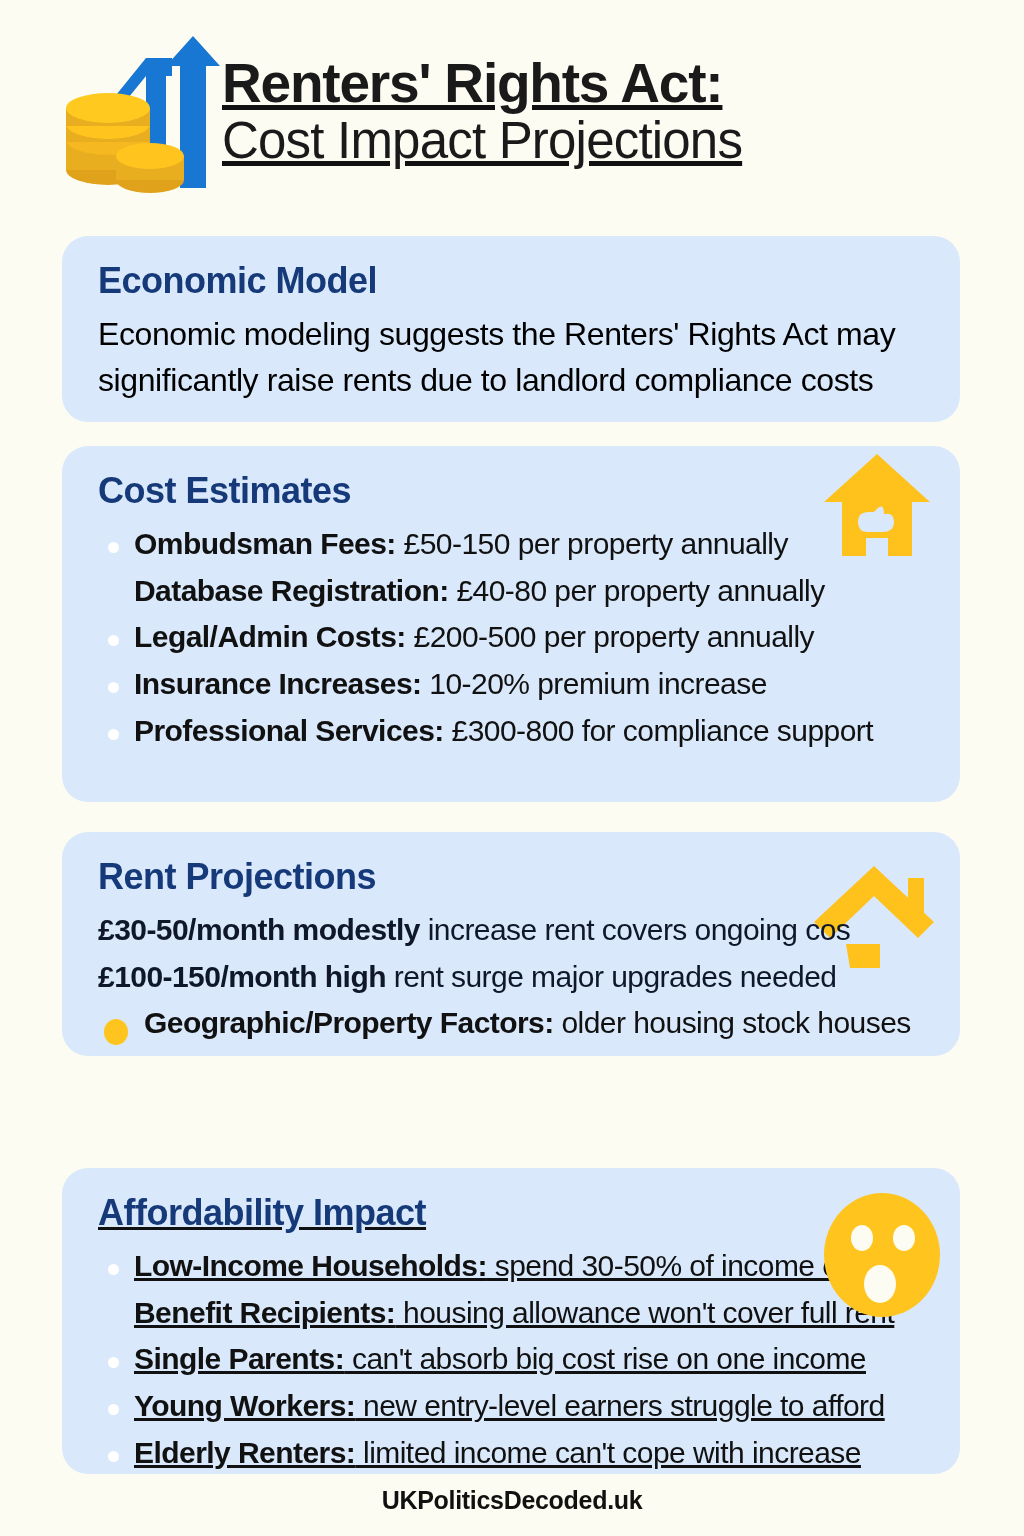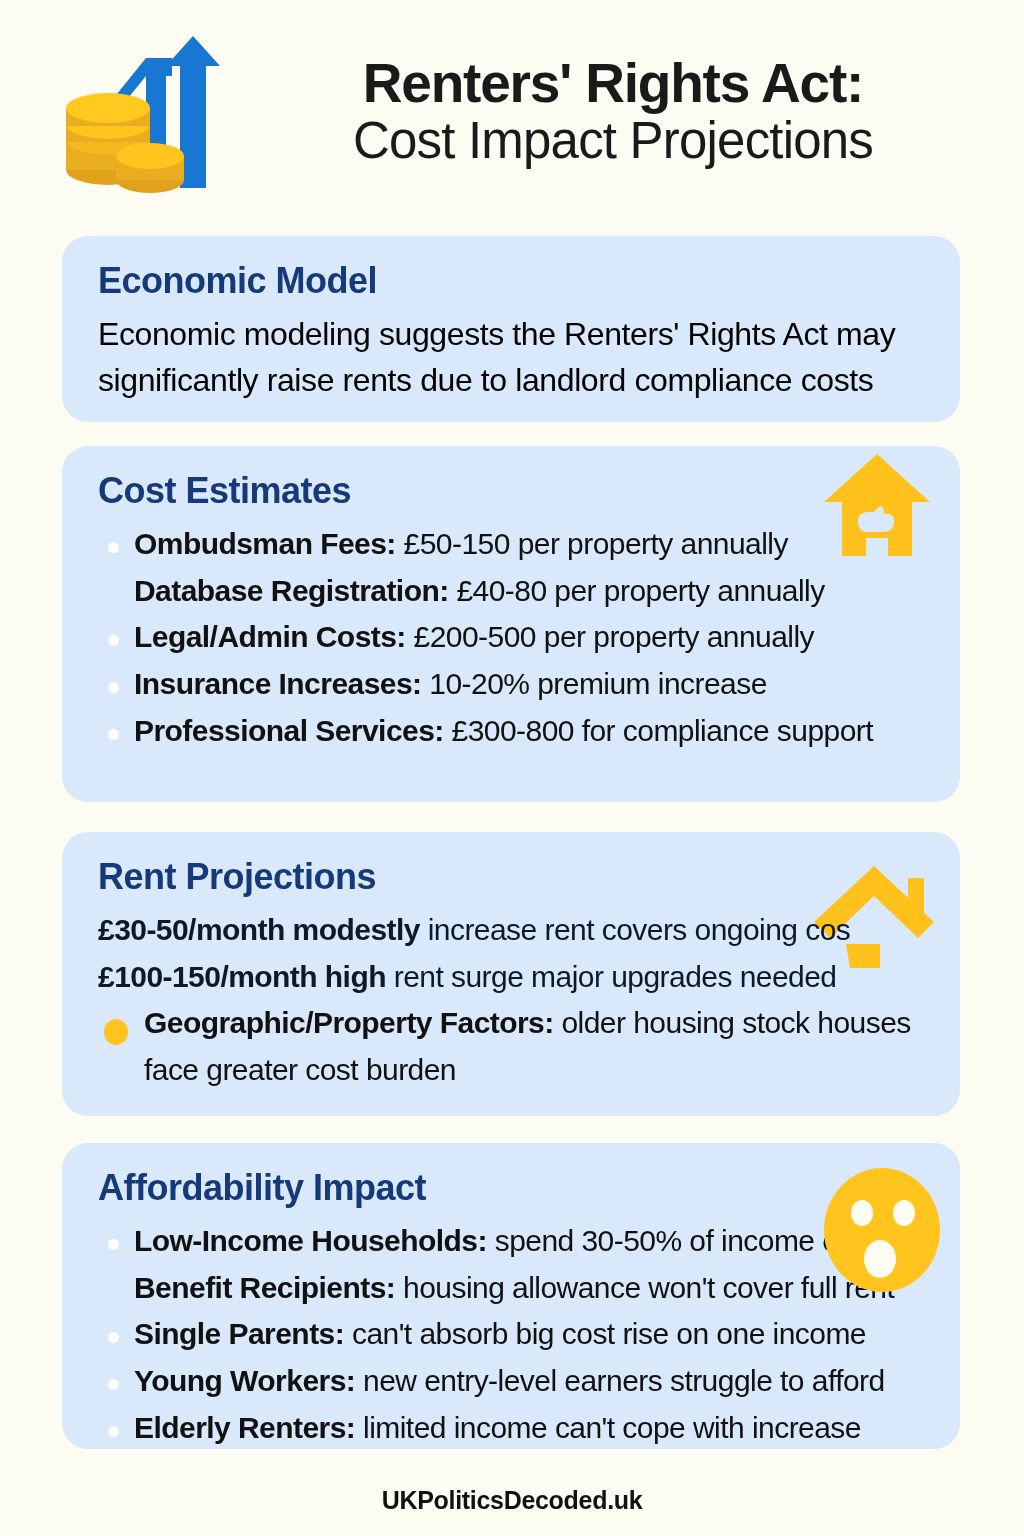--- a/index.html
+++ b/index.html
@@ -14,21 +14,21 @@
 
   
   .header{
     position:absolute; left:0; top:0; width:1024px; height:226px;
     display:flex; align-items:center;
   }
   .logo{
     width:160px; height:170px; margin-left:62px; flex:0 0 auto;
     position:relative;
   }
-  .title-wrap{ flex:1 1 auto; padding-right:20px; text-align:center; }
+  .title-wrap{ flex:1 1 auto; padding-right:20px; text-align:left;text-decoration:underline; }
   .title-1{
     font-size:55px; font-weight:700; letter-spacing:-1.2px;
     line-height:1.02; color:#1a1a1a;
   }
   .title-2{
     font-size:51px; font-weight:400; letter-spacing:-0.8px;
     line-height:1.18; color:#1a1a1a;
   }
 
   
@@ -66,22 +66,22 @@
 
   .plain-line{
     font-size:30px; line-height:1.56; letter-spacing:-0.55px;
     color:#0f172a; position:relative; z-index:2;
   }
   .plain-line .lbl{ font-weight:700; }
 
   
   #card-economic     { top:236px;  height:186px; }
   #card-cost         { top:446px;  height:356px; }
-  #card-rent         { top:832px;  height:284px; }
-  #card-afford       { top:1143px; height:306px; }
+  #card-rent         { top:832px;  height:224px; }
+  #card-afford       { top:1168px; height:306px;text-decoration:underline; }
 
   
   .decor{ position:absolute; z-index:1; pointer-events:none; }
   #house-cost { right:28px; top:6px;  width:110px; height:110px; }
   #house-rent { right:22px; top:28px; width:128px; height:110px; }
   #face-afford{ right:18px; top:24px; width:120px; height:126px; }
 
   
   .footer{
     position:absolute; left:0; top:1486px; width:1024px;

